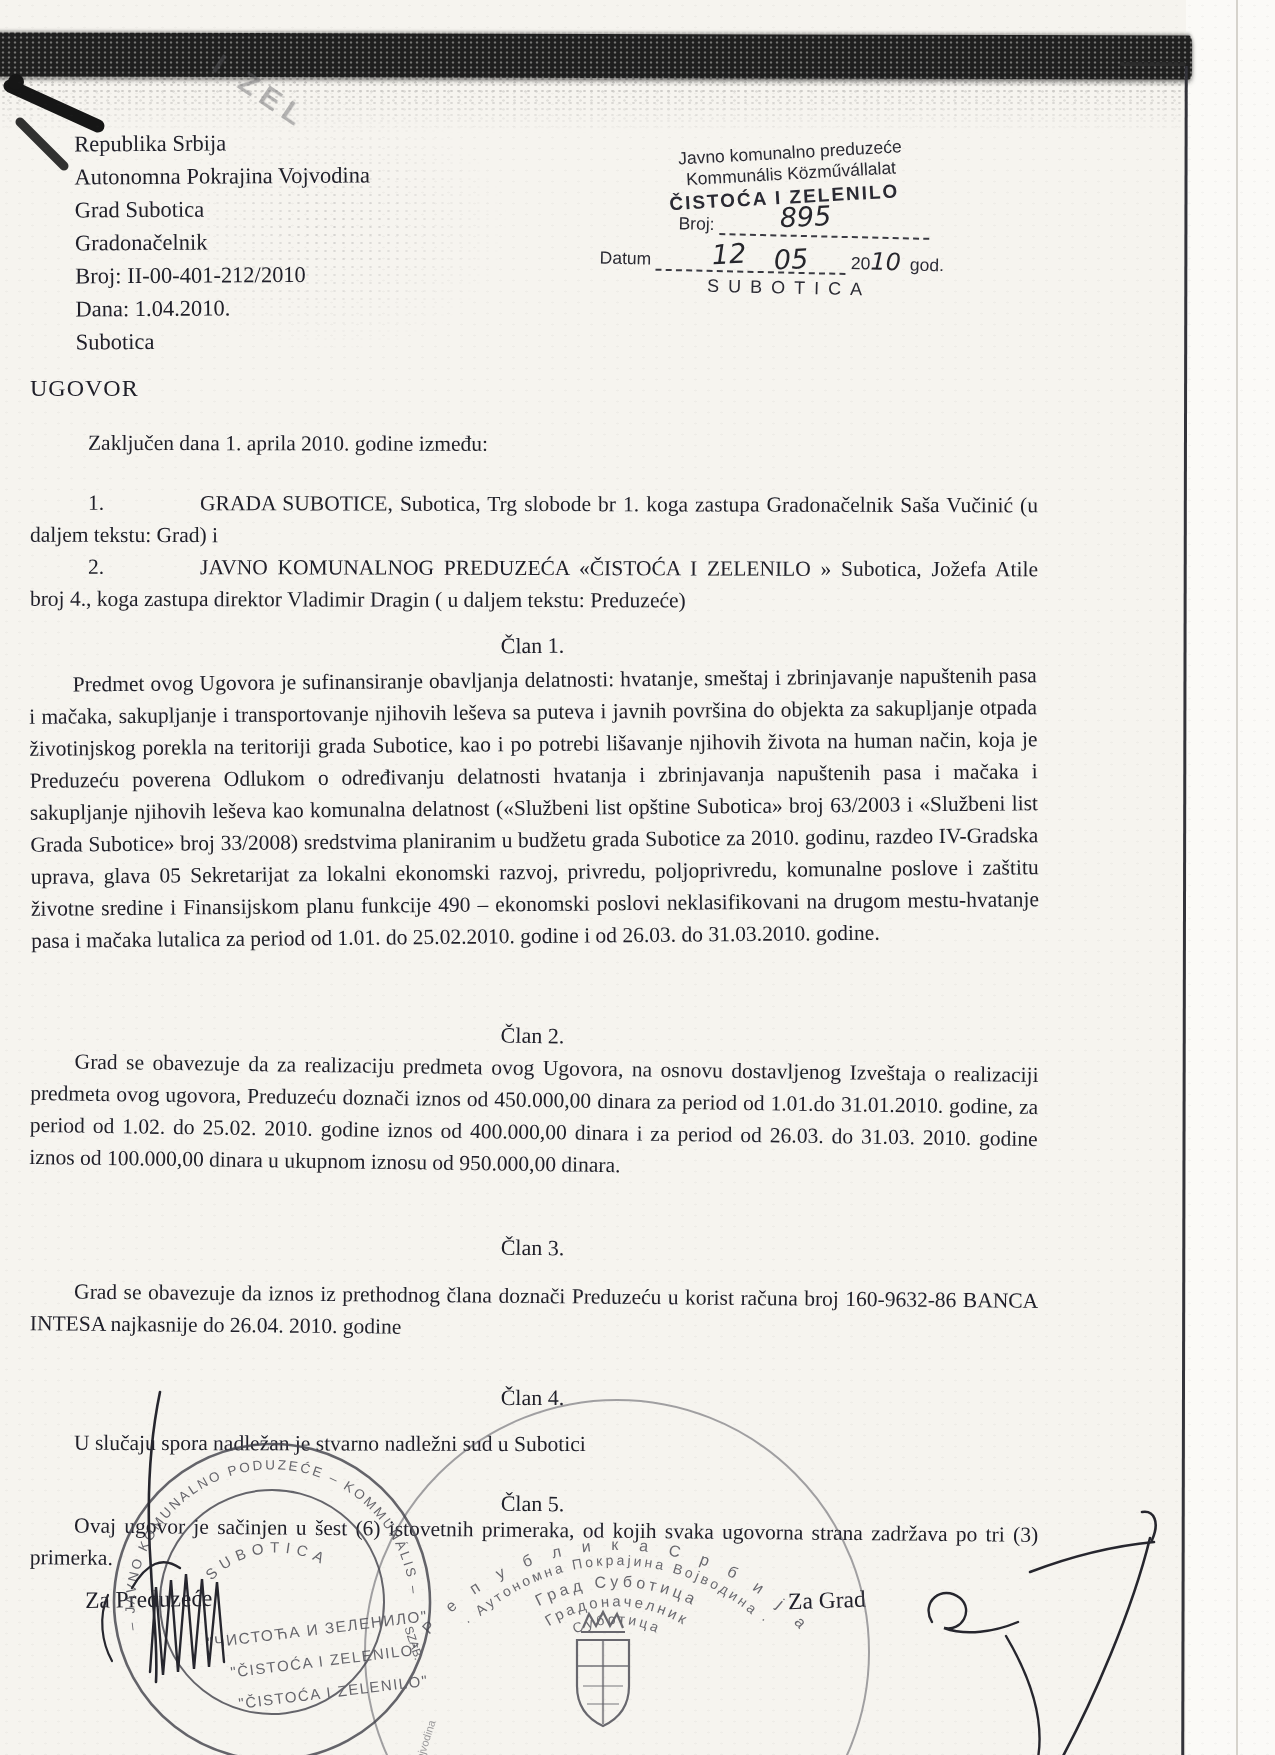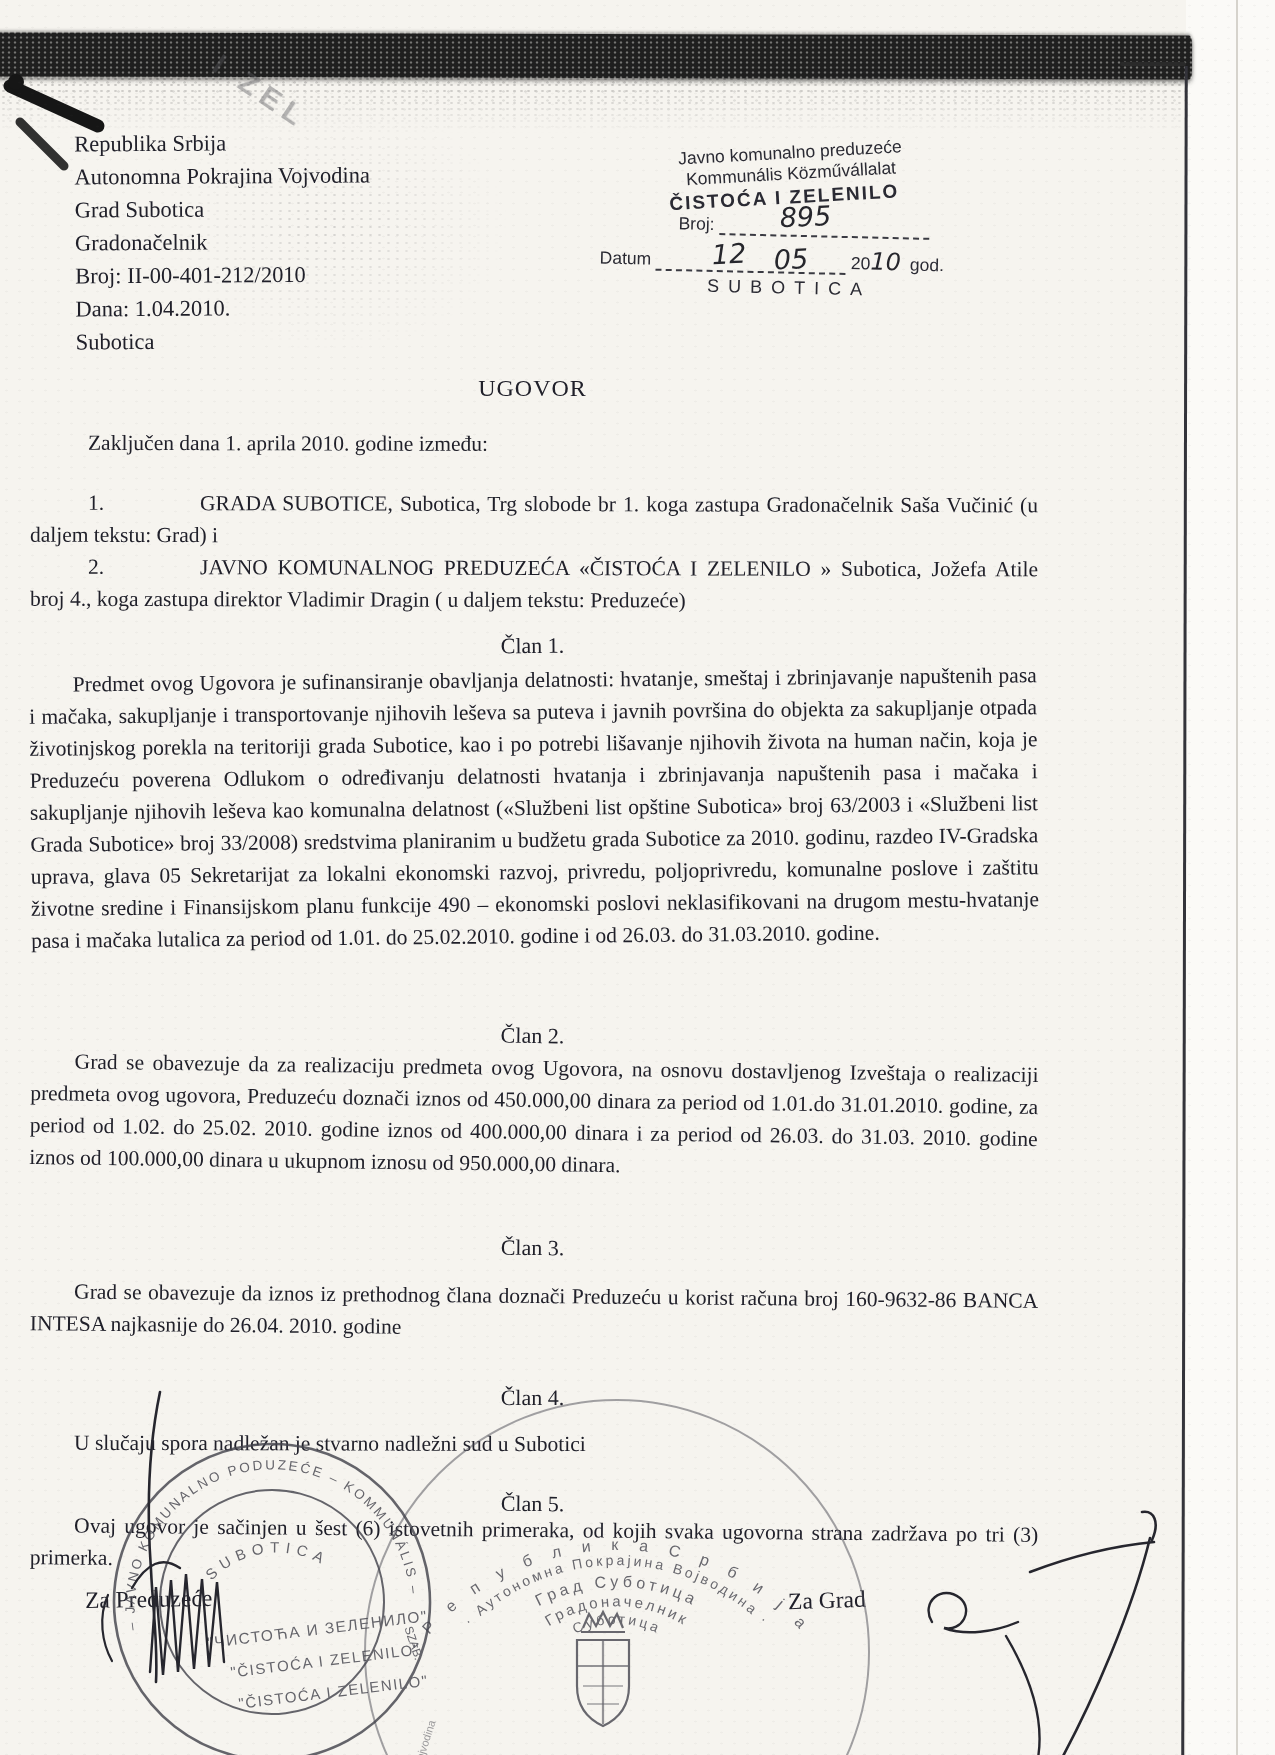--- a/index.html
+++ b/index.html
@@ -42,21 +42,21 @@
   .intake-fields{position:relative;margin-top:8px;transform:rotate(4.5deg);font-size:17.5px;}
   .frow{position:relative;height:30px;white-space:nowrap;}
   .frow .lbl{display:inline-block;}
   .fill{display:inline-block;border-bottom:2px dashed #3a3a42;height:18px;vertical-align:bottom;position:relative;}
   .hw{position:absolute;font-family:"DejaVu Sans",sans-serif;font-style:italic;color:#26262c;
       font-size:27px;transform:rotate(-4deg);}
   .intake-city{position:absolute;left:108px;top:62px;font-size:18px;letter-spacing:9px;color:#2a2a33;}
 
   
   .doc{font-size:21.5px;line-height:32px;text-align:justify;}
-  .title{left:30px;top:372px;width:1005px;text-align:center;font-size:24px;letter-spacing:1px;}
+  .title{left:30px;top:372px;width:1005px;font-size:24px;letter-spacing:1px;}
   .intro{left:30px;top:428px;width:1005px;text-indent:58px;}
   .party{left:30px;width:1008px;text-indent:58px;}
   .pnum{display:inline-block;width:112px;text-indent:0;}
   .clan-h{left:30px;width:1005px;text-align:center;font-size:22px;}
   .clan-b{left:30px;width:1008px;text-indent:44px;}
   .r-neg{transform:rotate(-.55deg);}  .r-pos{transform:rotate(.8deg);}
   .r-pos2{transform:rotate(.55deg);}  .r-flat{transform:rotate(.15deg);}
 
   
   .sig-label{font-size:23.5px;}

